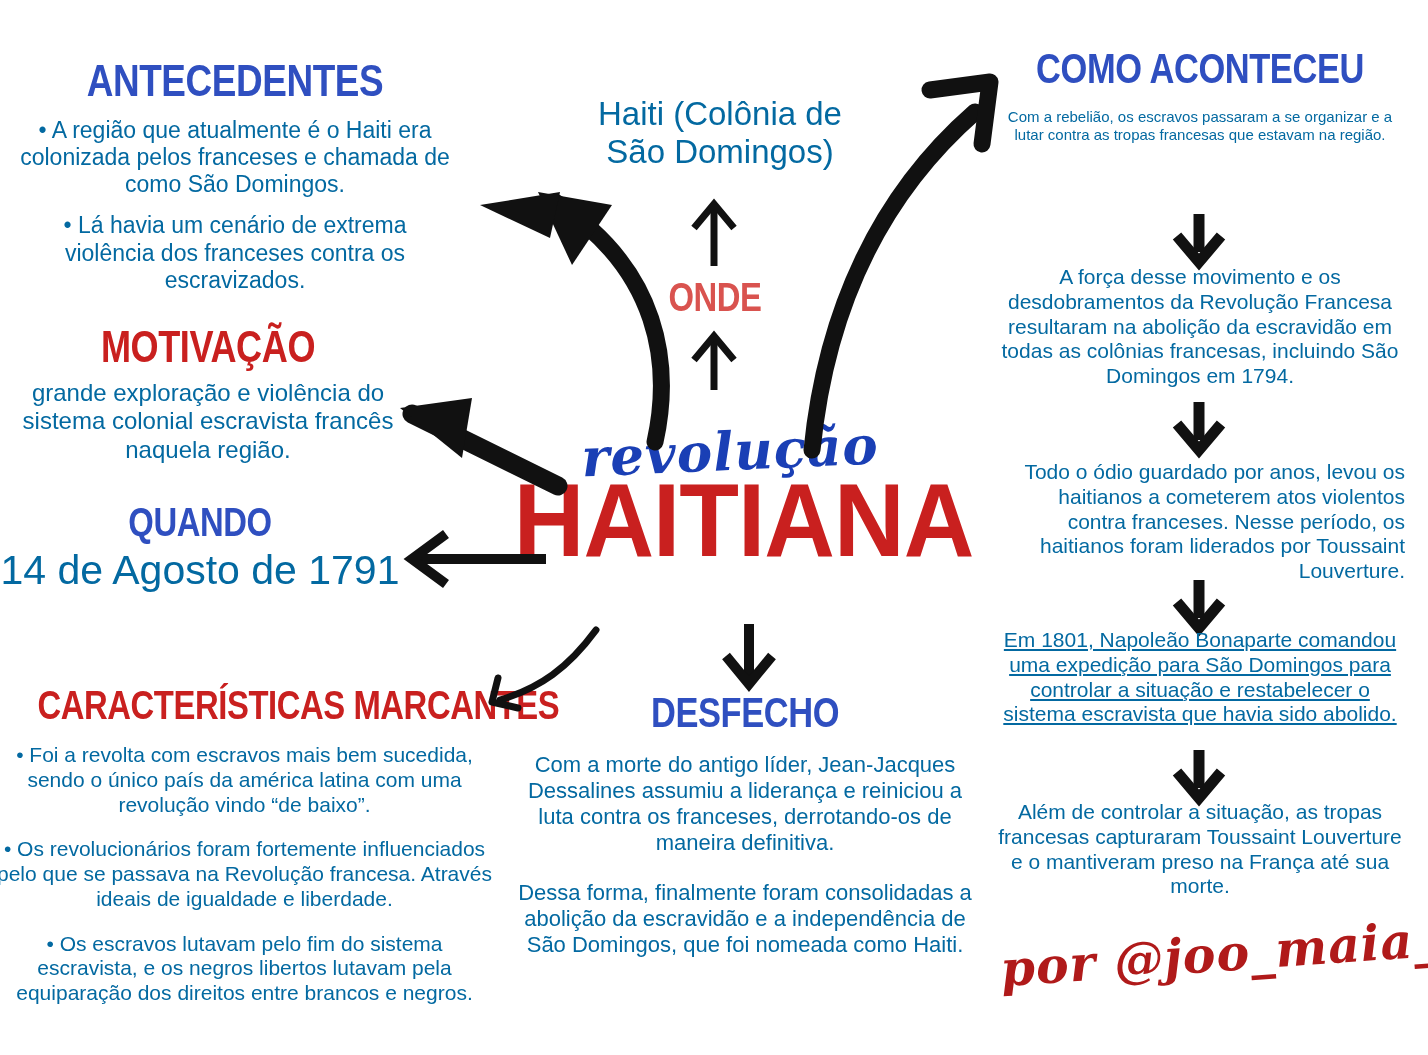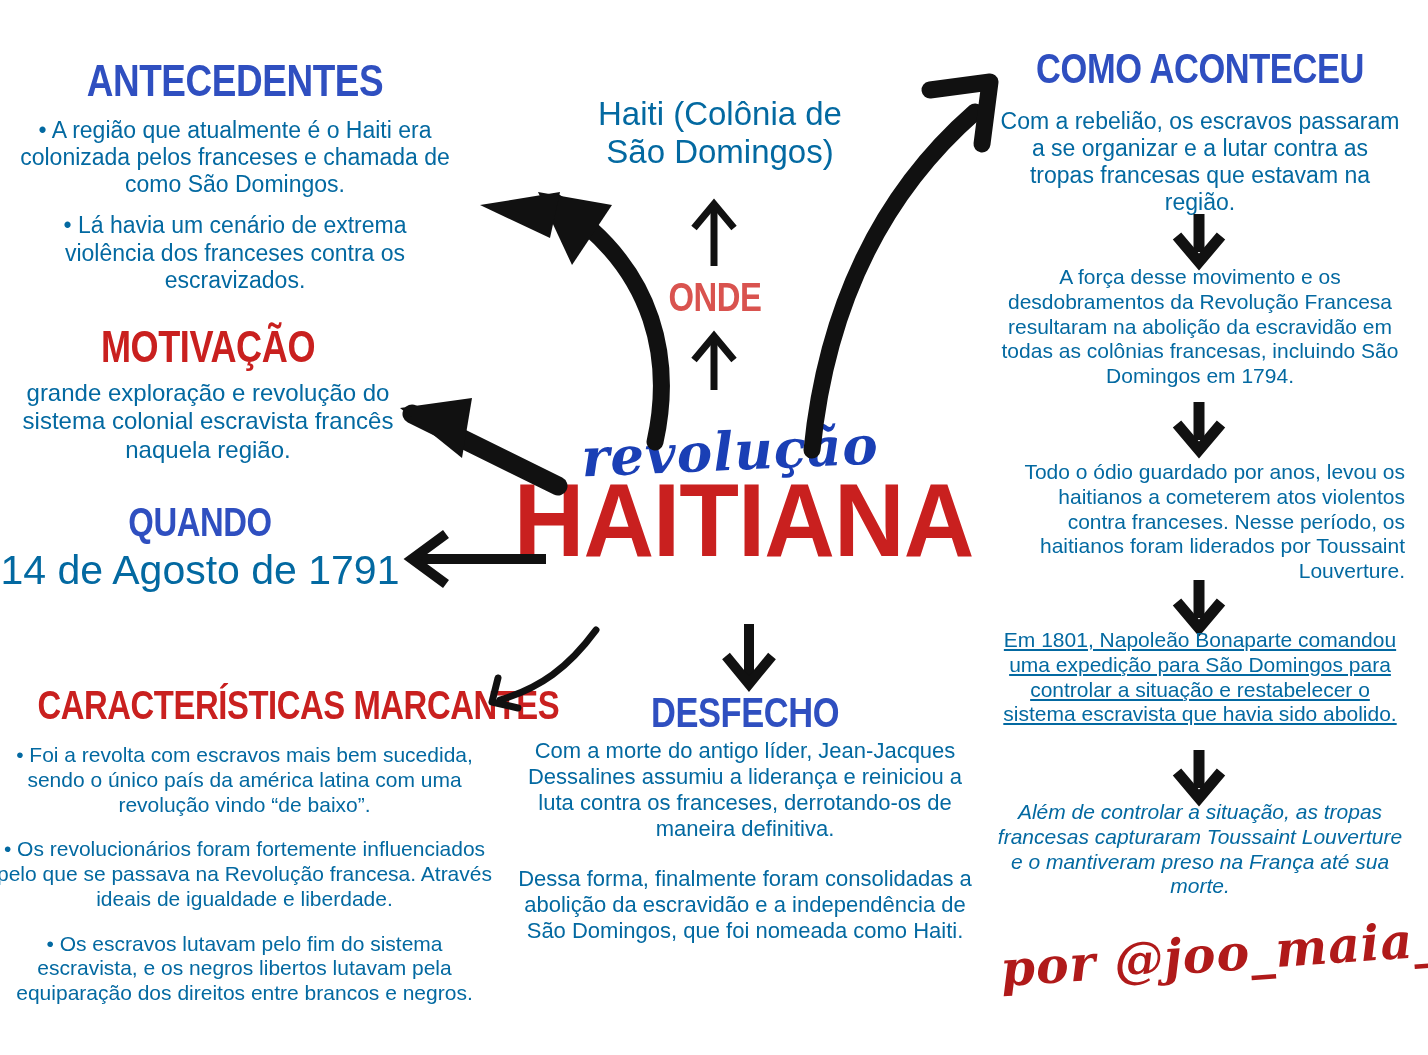--- a/index.html
+++ b/index.html
@@ -89,21 +89,21 @@
   <div class="abs" style="left:0; top:58px; width:470px;">
     <div class="heading heading-blue" style="font-size:45px;">ANTECEDENTES</div>
     <div class="body-text" style="font-size:23px; margin-top:14px; padding:0 18px;">
       <p class="bullet-para">• A região que atualmente é o Haiti era colonizada pelos franceses e chamada de como São Domingos.</p>
       <p class="bullet-para">• Lá havia um cenário de extrema violência dos franceses contra os escravizados.</p>
     </div>
   </div>
 
   <div class="abs" style="left:8px; top:325px; width:400px;">
     <div class="heading heading-red" style="font-size:44px;">MOTIVAÇÃO</div>
-    <div class="body-text" style="font-size:24px; margin-top:10px; padding:0 6px;">grande exploração e revolução do sistema colonial escravista francês naquela região.</div>
+    <div class="body-text" style="font-size:24px; margin-top:10px; padding:0 6px;">grande exploração e violência do sistema colonial escravista francês naquela região.</div>
   </div>
 
   <div class="abs" style="left:0; top:502px; width:400px;">
     <div class="heading heading-blue" style="font-size:40px;">QUANDO</div>
     <div class="body-text" style="font-size:41px; margin-top:4px;">14 de Agosto de 1791</div>
   </div>
 
   <div class="abs" style="left:-8px; top:685px; width:505px;">
     <div class="heading heading-red" style="font-size:40px;">CARACTERÍSTICAS MARCANTES</div>
     <div class="body-text" style="font-size:21px; margin-top:18px; padding:0 4px;">
@@ -189,31 +189,31 @@
     <svg class="arrow-svg" width="62" height="70" viewBox="0 0 62 70" aria-hidden="true">
       <g fill="none" stroke="#111" stroke-width="10" stroke-linecap="butt">
         <line x1="31" y1="2" x2="31" y2="56"></line>
         <polyline points="8,34 31,62 54,34" stroke-linejoin="miter"></polyline>
       </g>
     </svg>
   </div>
 
   <div class="abs" style="left:505px; top:692px; width:480px;">
     <div class="heading heading-blue" style="font-size:42px;">DESFECHO</div>
-    <div class="body-text" style="font-size:22px; margin-top:4px; padding:0 6px;">
+    <div class="body-text" style="font-size:22px; margin-top:18px; padding:0 6px;">
       <p class="bullet-para" style="margin-bottom:24px;">Com a morte do antigo líder, Jean-Jacques Dessalines assumiu a liderança e reiniciou a luta contra os franceses, derrotando-os de maneira definitiva.</p>
       <p class="bullet-para">Dessa forma, finalmente foram consolidadas a abolição da escravidão e a independência de São Domingos, que foi nomeada como Haiti.</p>
     </div>
   </div>
 
   <div class="abs" style="left:1000px; top:48px; width:400px;">
     <div class="heading heading-blue" style="font-size:42px;">COMO ACONTECEU</div>
   </div>
 
-  <div class="abs body-text" style="left:1000px; top:108px; width:400px; font-size:23px;">Com a rebelião, os escravos passaram a se organizar e a lutar contra as tropas francesas que estavam na região.</div>
+  <div class="abs body-text" style="left:1000px; top:108px; width:400px; font-size:15px;">Com a rebelião, os escravos passaram a se organizar e a lutar contra as tropas francesas que estavam na região.</div>
 
   <div class="abs" style="left:1168px; top:212px;">
     <svg class="arrow-svg" width="62" height="56" viewBox="0 0 62 56" aria-hidden="true">
       <g fill="none" stroke="#111" stroke-width="11" stroke-linecap="butt">
         <line x1="31" y1="2" x2="31" y2="40"></line>
         <polyline points="9,24 31,50 53,24" stroke-linejoin="miter"></polyline>
       </g>
     </svg>
   </div>
 
@@ -243,17 +243,17 @@
 
   <div class="abs" style="left:1168px; top:748px;">
     <svg class="arrow-svg" width="62" height="56" viewBox="0 0 62 56" aria-hidden="true">
       <g fill="none" stroke="#111" stroke-width="11" stroke-linecap="butt">
         <line x1="31" y1="2" x2="31" y2="40"></line>
         <polyline points="9,24 31,50 53,24" stroke-linejoin="miter"></polyline>
       </g>
     </svg>
   </div>
 
-  <div class="abs body-text" style="left:995px; top:800px; width:410px; font-size:21px;font-style:italic;">Além de controlar a situação, as tropas francesas capturaram Toussaint Louverture e o mantiveram preso na França até sua morte.</div>
+  <div class="abs body-text" style="left:995px; top:800px; width:410px; font-size:21px;">Além de controlar a situação, as tropas francesas capturaram Toussaint Louverture e o mantiveram preso na França até sua morte.</div>
 
   <div class="abs signature" style="left:1000px; top:925px;">por @joo_maia_</div>
 
 </div>
 
 </body></html>

